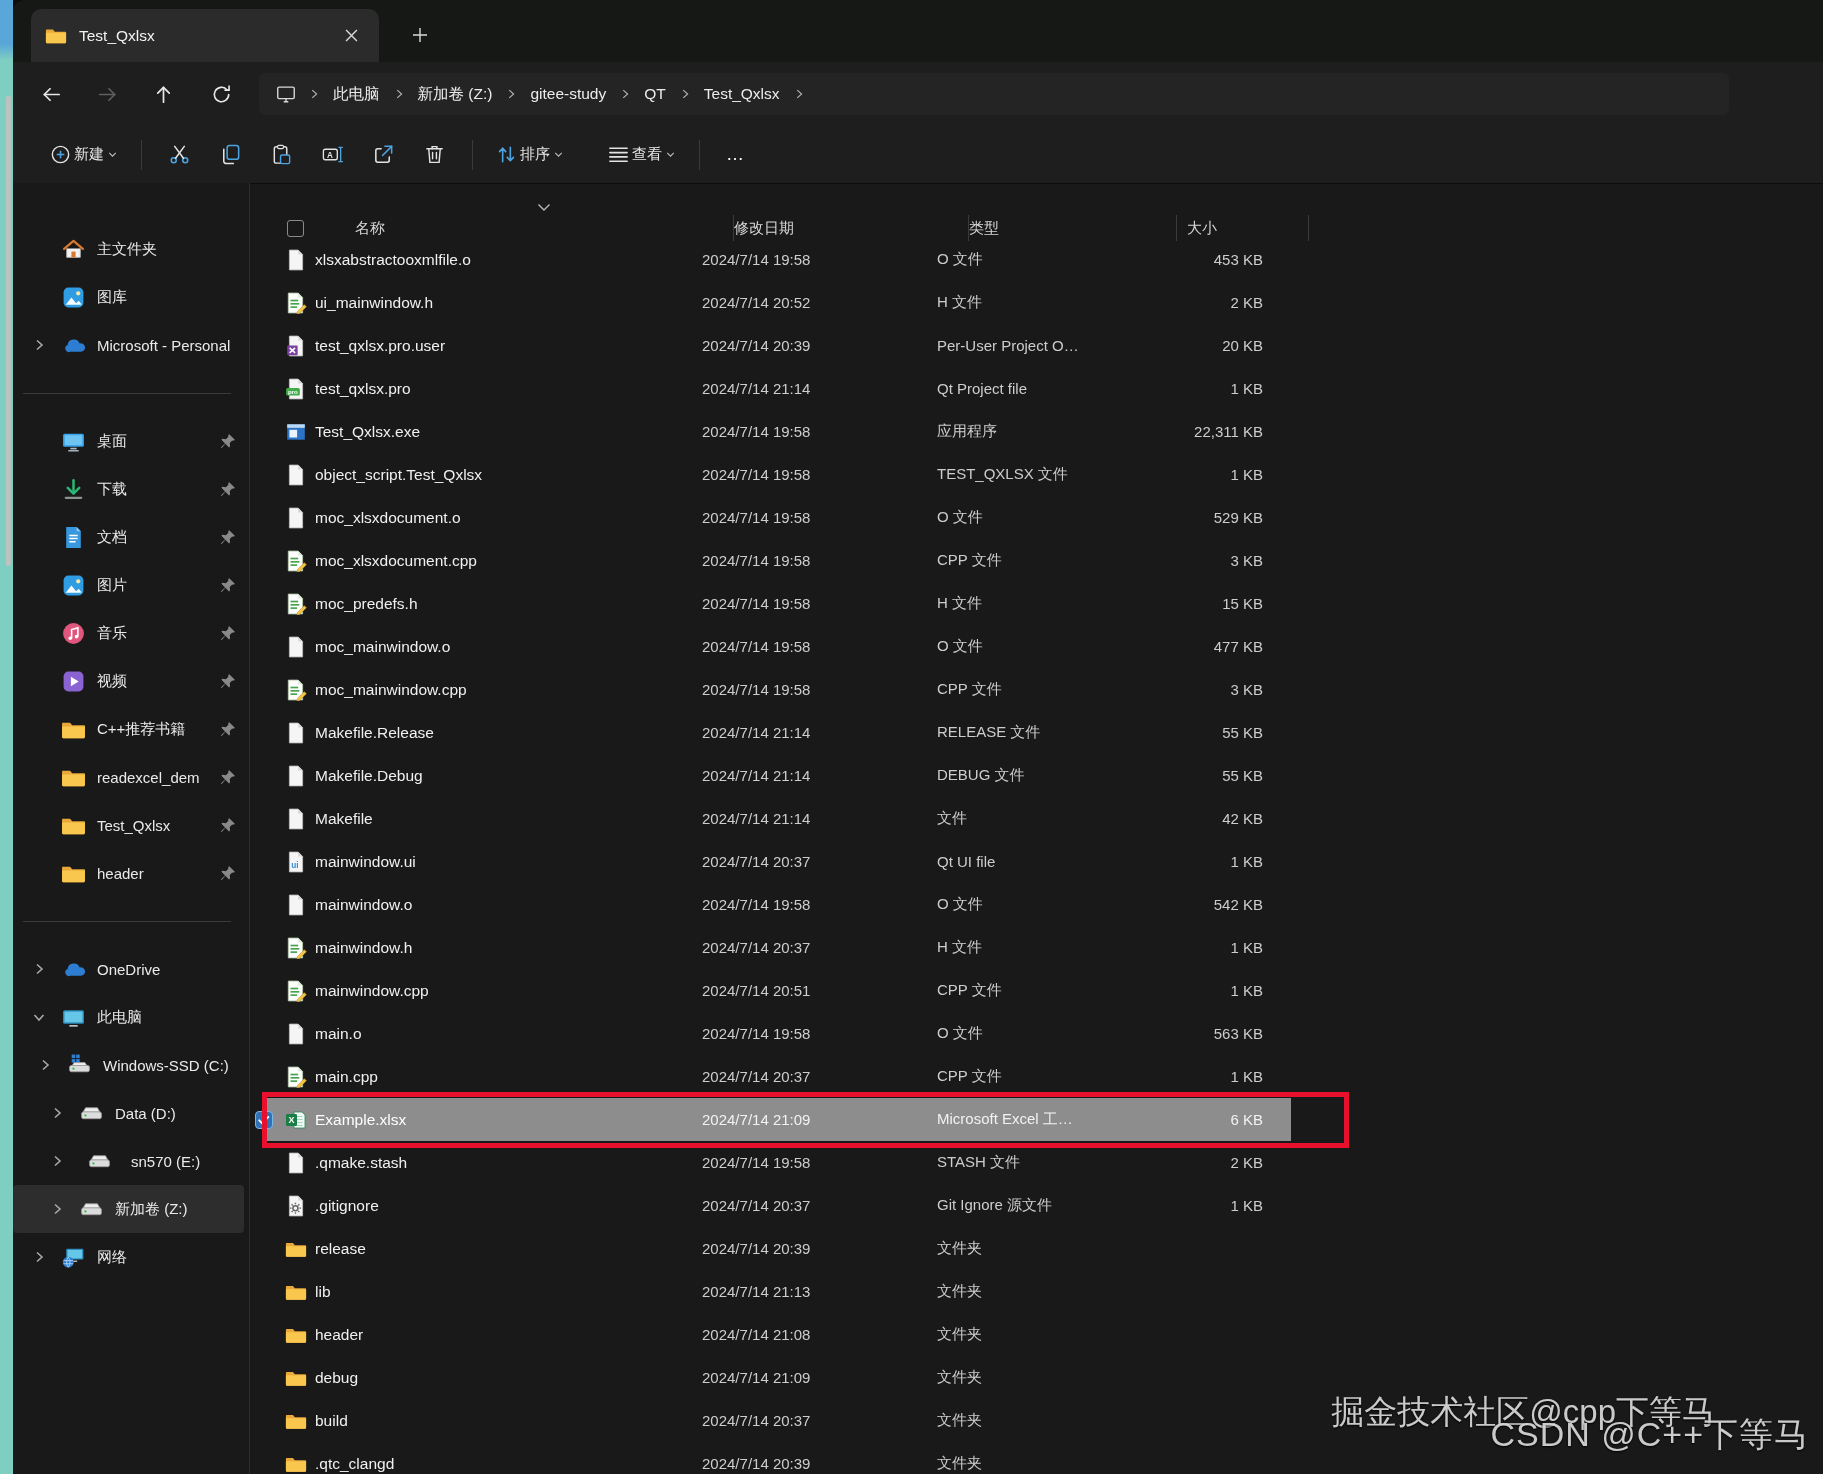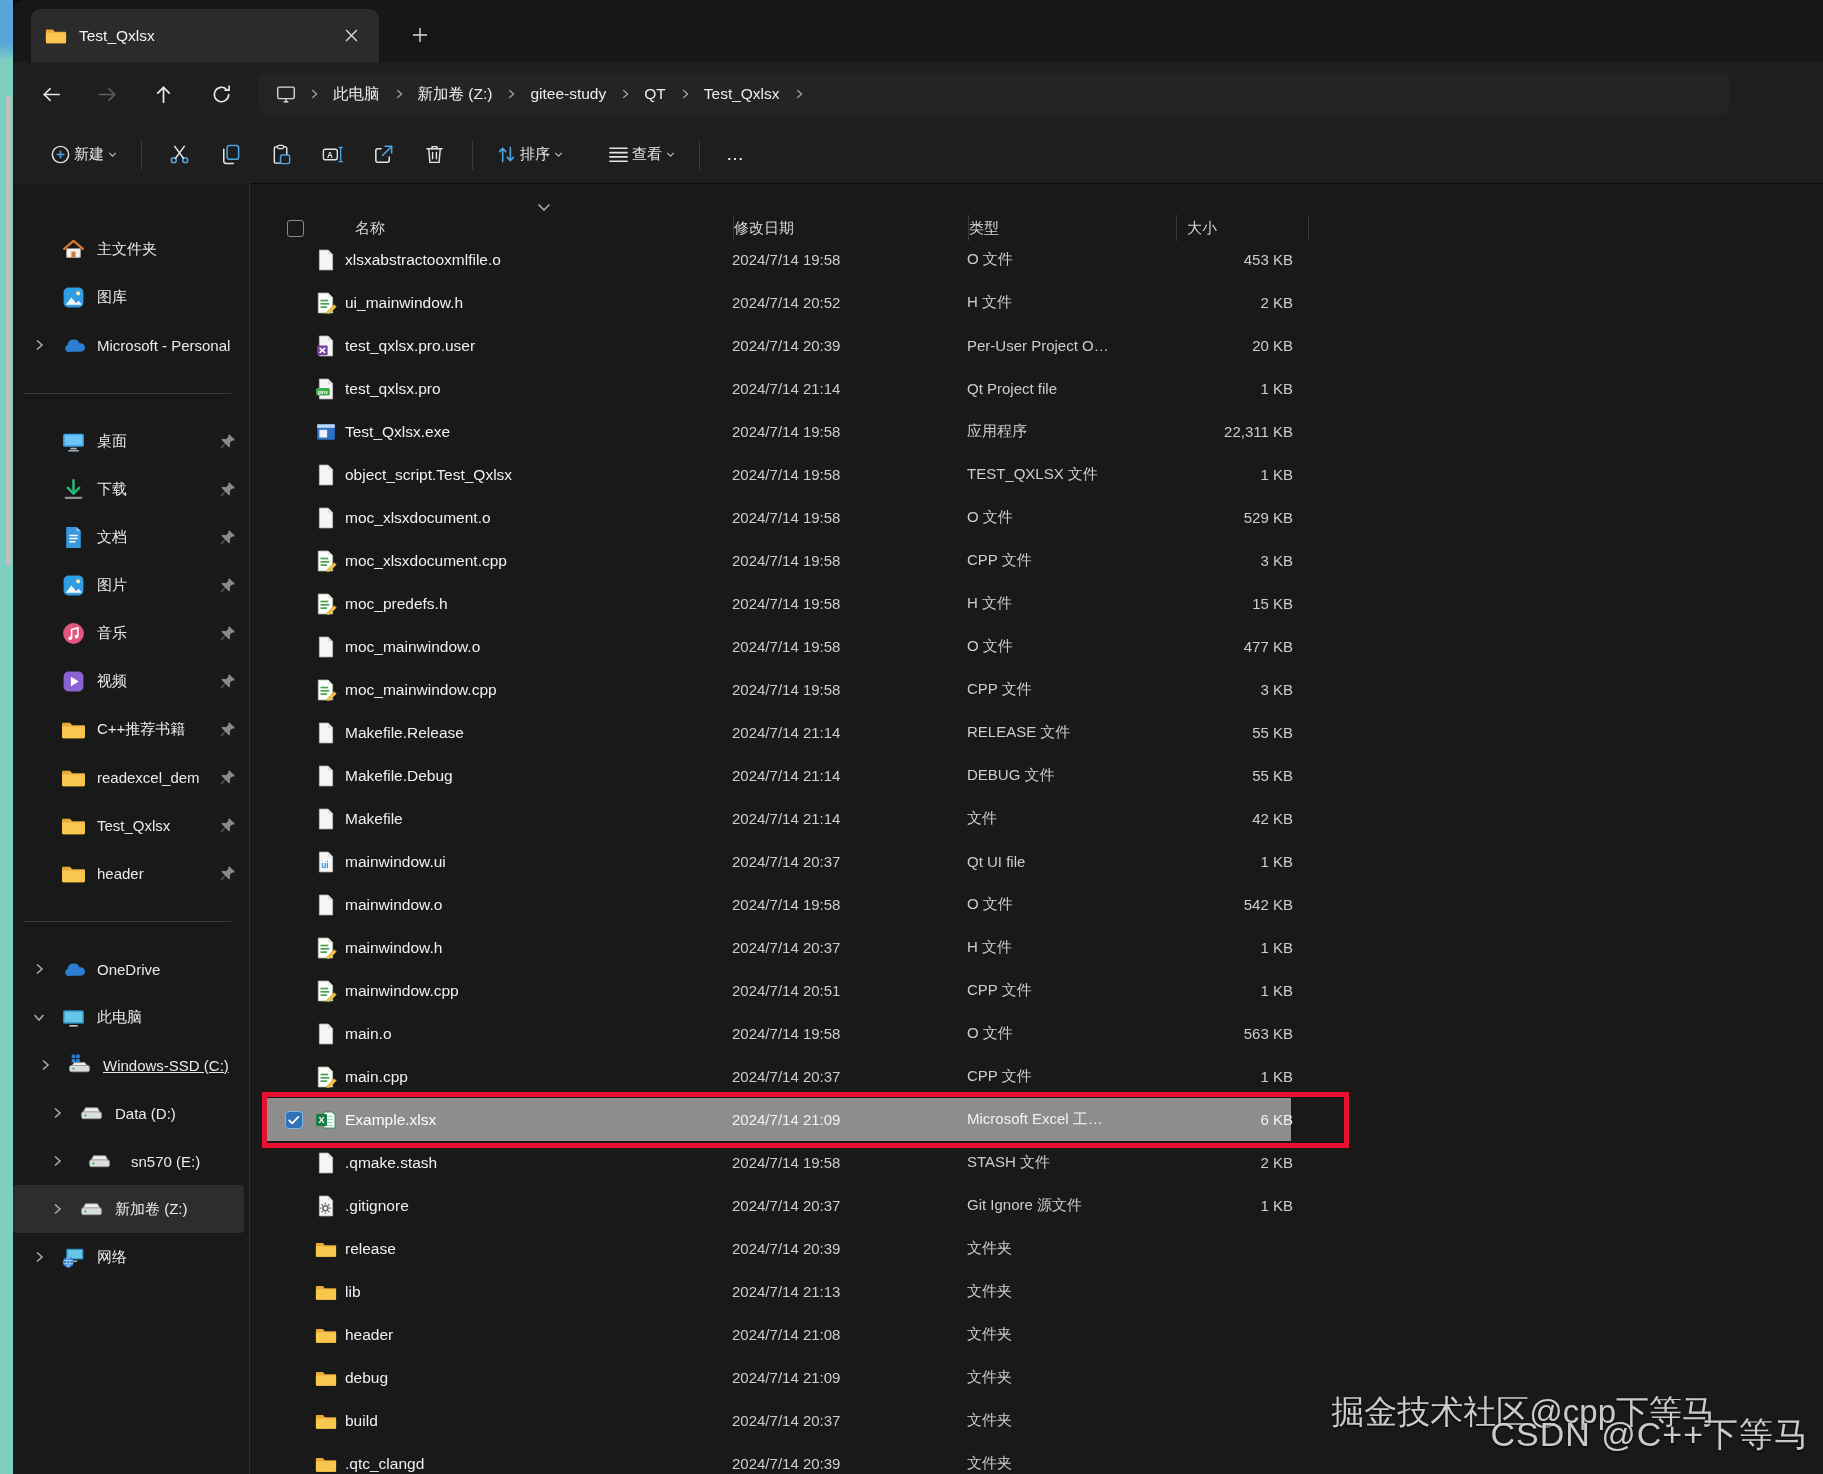--- a/index.html
+++ b/index.html
@@ -65,21 +65,21 @@
   .lgrid{display:grid;grid-template-columns:30px 30px 387px 235px 208px 132px;align-items:center;}
   .listheader{position:absolute;left:18px;top:25px;right:0;height:40px;padding-left:18px;font-size:15px;color:#d6d6d6;}
   .hcell{height:26px;display:flex;align-items:center;}
   .hcell.bord{border-right:1px solid #3a3a3a;}
   .hname{padding-left:8px;position:relative;}
   .sortchev{position:absolute;left:190px;top:-12px;width:14px;height:9px;}
   .hsize{padding-left:10px;}
   .hcheck{width:17px;height:17px;border:1.5px solid #8a8a8a;border-radius:3px;box-sizing:border-box;}
 
   .rows{position:absolute;left:0;top:65px;right:0;bottom:0;overflow:hidden;}
-  .frow{height:43px;padding-left:34px;position:relative;font-size:15.5px;}
+  .frow{height:43px;padding-left:4px;position:relative;font-size:15.5px;}
   .frow:first-child{margin-top:-10px;}
   .fcell{overflow:hidden;white-space:nowrap;position:relative;z-index:1;}
   .fname{color:#f0f0f0;}
   .fdate,.ftype{color:#cdcdcd;font-size:15px;}
   .fsize{color:#cdcdcd;font-size:15px;text-align:right;padding-right:14px;box-sizing:border-box;}
   .fic{width:22px;height:22px;display:block;position:relative;z-index:1;}
   .fcheck{width:18px;height:18px;position:relative;z-index:1;}
   .frow.sel::before{content:"";position:absolute;left:12px;top:0;height:100%;width:1028px;background:#8d8d8d;}
   .frow.sel .fdate,.frow.sel .ftype,.frow.sel .fsize{color:#f2f2f2;}
   .frow.sel .fname{color:#ffffff;}
@@ -493,21 +493,21 @@
             </span>
             <span class="sic">
               <svg viewBox="0 0 24 24" style="width: 100%; height: 100%; display: block;">
                 <rect x="2" y="5" width="20" height="13" rx="1.5" fill="#2e8fc0"></rect>
                 <rect x="3.4" y="6.4" width="17.2" height="10.2" fill="#66c6e8"></rect>
                 <rect x="8" y="19.2" width="8" height="1.6" fill="#b9c2c9"></rect>
               </svg>
             </span>
             <span class="slabel">此电脑</span>
           </div>
-          <div class="sitem" style="padding-left: 24px; text-decoration: underline;">
+          <div class="sitem" style="padding-left: 24px;">
             <span class="chev">
               <svg viewBox="0 0 16 16" fill="none">
                 <path d="M6 3.5l5 4.5-5 4.5" stroke="#a8a8a8" stroke-width="1.6"></path>
               </svg>
             </span>
             <span class="sic">
               <svg viewBox="0 0 24 24" style="width: 100%; height: 100%; display: block;">
                 <g fill="#2f7fd6">
                   <rect x="4.5" y="1.5" width="3.4" height="3.4"></rect>
                   <rect x="8.8" y="1.5" width="3.4" height="3.4"></rect>

